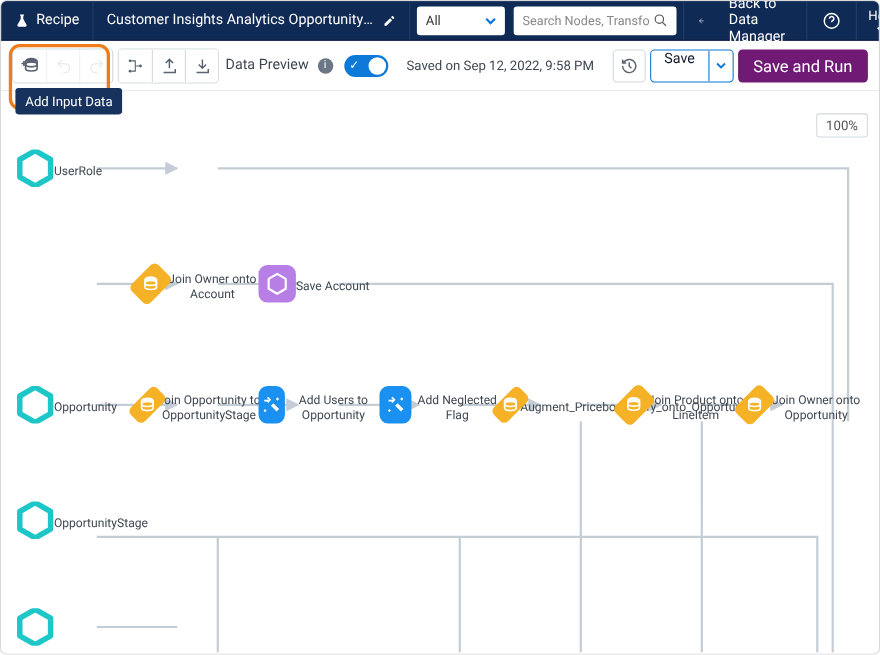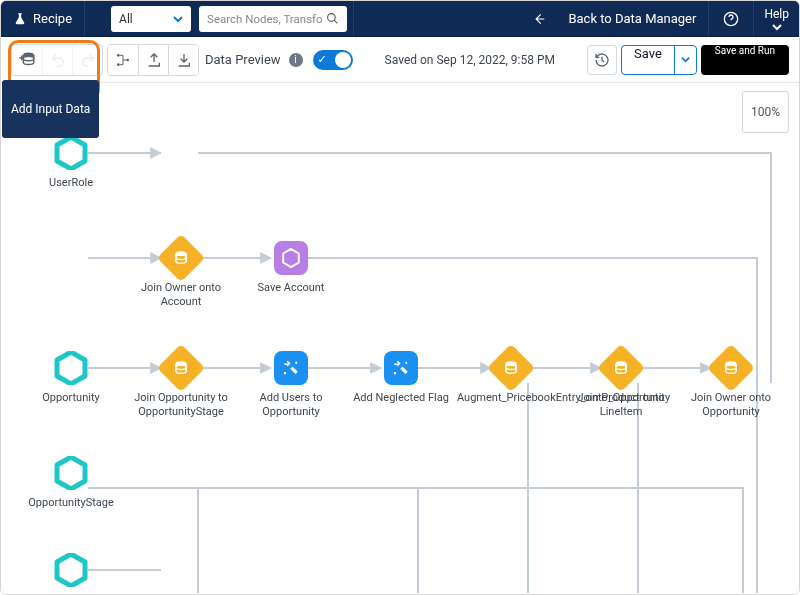--- a/index.html
+++ b/index.html
@@ -14,21 +14,21 @@
   }
   .topbar .cell { display:flex; align-items:center; padding:0 12px; border-right:1px solid #213d6e; cursor:pointer;}
   .topbar .flask-icon { width:14px; height:14px; margin-right:6px;}
   .topbar .recipe-title { max-width:245px; overflow:hidden; text-overflow:ellipsis; white-space:nowrap;}
   .topbar .edit-pencil { margin-left:6px; width:12px; height:12px;}
   .topbar .combo {
     display:flex; align-items:center; gap:8px; padding:4px 6px;
   }
   .combo-select {
     width:80px; height:26px; background:#fff; border-radius:3px; color:#333;
-    display:flex; align-items:center; justify-content:space-between; padding:0 8px; font-size:12px;margin-left:20px;
+    display:flex; align-items:center; justify-content:space-between; padding:0 8px; font-size:12px;
   }
   .combo-search {
     width:148px; height:26px; background:#fff; border-radius:3px; color:#666;
     display:flex; align-items:center; justify-content:space-between; padding:0 8px; font-size:11.5px;
   }
   .topbar .back { margin-left:auto; gap:22px;}
   .topbar .help-cell { flex-direction:column; justify-content:center; font-size:12px; padding:0 10px; gap:2px;}
   .topbar .q-cell { padding:0 14px;}
   svg { display:block; }
 
@@ -60,43 +60,43 @@
   .saved-text { color:#3e4750; margin-left:auto; margin-right:auto; font-size:12px;}
   .hist-btn{
     width:30px;height:30px;border:1px solid #d4d9de;border-radius:4px;display:flex;align-items:center;justify-content:center;cursor:pointer;
   }
   .save-split{
     display:flex;border:1px solid #0d79d8;border-radius:4px;overflow:hidden;height:30px;
   }
   .save-split .s-main{padding:0 12px;display:flex;align-items:flex-start;color:#0f172a;font-size:13px;cursor:pointer;}
   .save-split .s-caret{width:22px;display:flex;align-items:center;justify-content:center;border-left:1px solid #0d79d8;cursor:pointer;}
   .save-run{
-    height:30px;padding:0 14px;display:flex;align-items:flex-start;background:#000000;color:#fff;border-radius:4px;font-size:10px;cursor:pointer;
+    height:30px;padding:0 14px;display:flex;align-items:center;background:#701a75;color:#fff;border-radius:4px;font-size:15px;cursor:pointer;
   }
 
   
   .hl-box {
     position:absolute; left:8px; top:40px; width:92px; height:60px;
     border:3px solid #ee7c1b; border-radius:10px; pointer-events:none; z-index:5;
   }
   .tooltip{
-    position:absolute; left:2px; top:80px; background:#17325d; color:#fff;
-    font-size:12px; padding:22px 9px; border-radius:3px; z-index:6;
+    position:absolute; left:14px; top:80px; background:#17325d; color:#fff;
+    font-size:12px; padding:5px 9px; border-radius:3px; z-index:6;
   }
 
   
   .canvas { position:relative; width:100%; height:calc(595px - 36px - 46px); background:#fff; overflow:hidden;}
   .zoom {
-    position:absolute; top:8px; right:10px; border:1px solid #d4d9de; border-radius:3px;
-    padding:13px 8px; font-size:12px; color:#555; background:#fff;
+    position:absolute; top:20px; right:10px; border:1px solid #d4d9de; border-radius:3px;
+    padding:3px 8px; font-size:12px; color:#555; background:#fff;
   }
   svg.flow { position:absolute; inset:0; width:100%; height:100%; }
 
   .node {
-    position:absolute; width:112px; display:flex; flex-direction:column; align-items:center;
+    position:absolute; width:112px; display:flex; flex-direction:row; align-items:center;
     font-size:11px; color:#3e4750; text-align:center; line-height:1.25;
   }
   .node .shape {
     width:34px; height:34px; border-radius:8px; display:flex; align-items:center; justify-content:center;
     margin-bottom:6px;
   }
   
   .hex {
     width:34px;height:34px;position:relative;margin-bottom:6px;
   }
@@ -113,20 +113,26 @@
 </style>
 </head>
 <body>
 
 <div class="topbar">
   <div class="cell">
     <svg class="flask-icon" viewBox="0 0 24 24" fill="#fff">
         <path d="M9 2h6v2h-1v5l5 9c.8 1.4-.2 3-1.8 3H6.8C5.2 21 4.2 19.4 5 18l5-9V4H9V2z"></path>
       </svg>
     <span>Recipe</span>
+  </div>
+  <div class="cell" style="flex:0 0 auto;">
+    <span class="recipe-title">Customer Insights Analytics Opportunity ...</span>
+    <svg class="edit-pencil" viewBox="0 0 24 24" fill="#fff">
+        <path d="M3 17.25V21h3.75L17 10.75l-3.75-3.75L3 17.25zM20.7 7.04a1 1 0 0 0 0-1.41l-2.34-2.34a1 1 0 0 0-1.41 0L15 5.24 18.76 9l1.95-1.96z"></path>
+      </svg>
   </div>
   <div class="cell combo">
     <div class="combo-select">
       <span>All</span>
       <svg width="10" height="10" viewBox="0 0 10 10">
           <path d="M1 3l4 4 4-4" fill="none" stroke="#0d79d8" stroke-width="2"></path>
         </svg>
     </div>
     <div class="combo-search">
       <span style="color:#888;">Search Nodes, Transfo</span>

